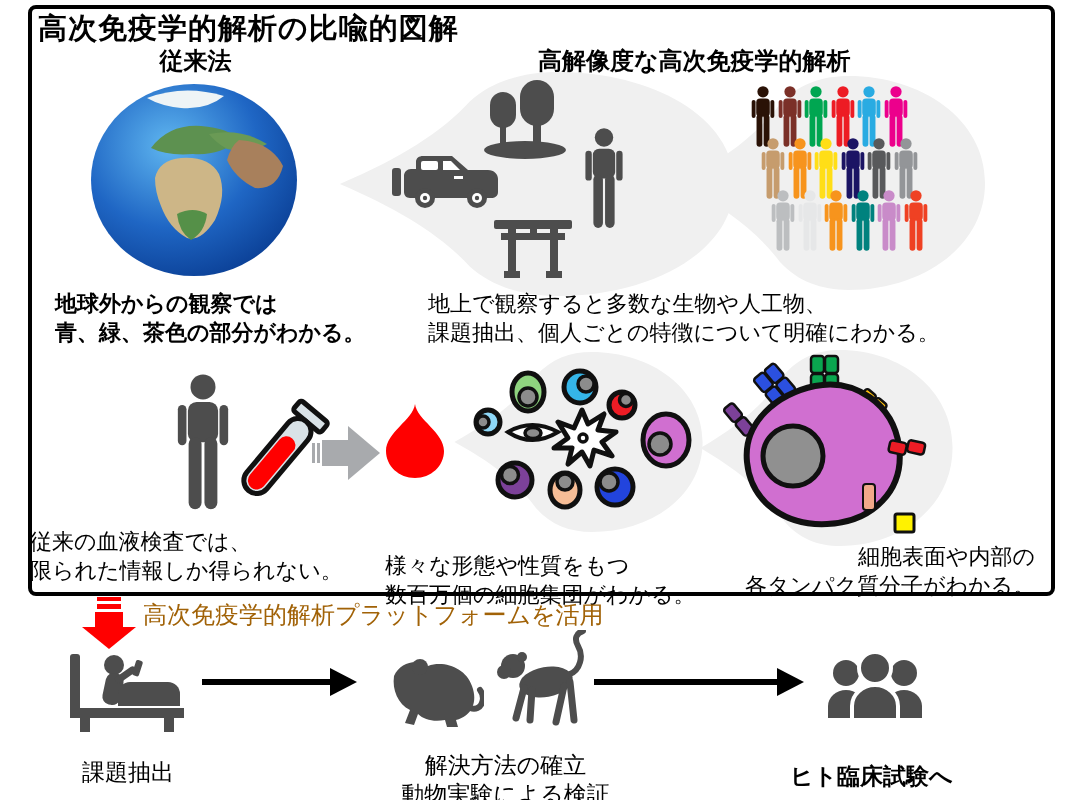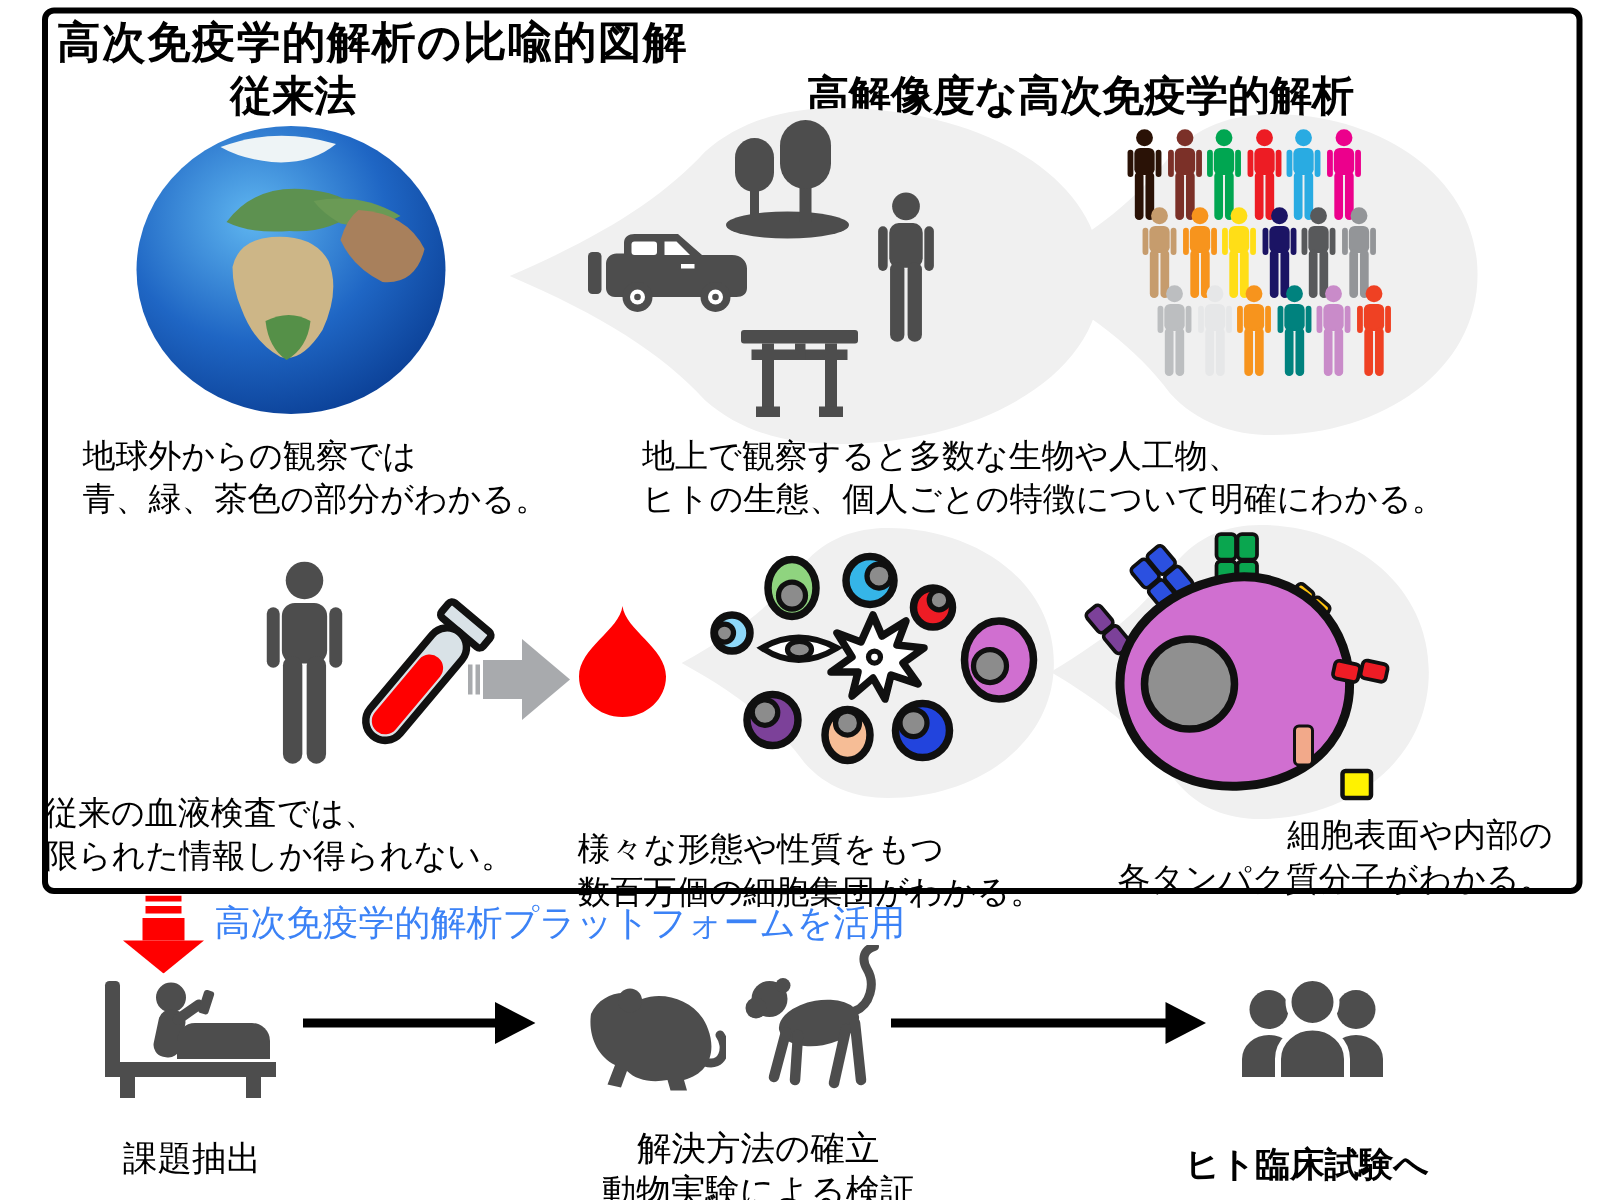--- a/index.html
+++ b/index.html
@@ -1,25 +1,25 @@
 <!DOCTYPE html>
 <html><head>
 <meta charset="utf-8">
 <style>
   html,body{margin:0;padding:0;background:#fff;}
   body{width:1081px;height:800px;position:relative;overflow:hidden;
        font-family:"Liberation Sans","DejaVu Sans",sans-serif;color:#000;}
   .abs{position:absolute;}
   #panel{left:28px;top:5px;width:1019px;height:583px;border:4px solid #000;border-radius:8px;background:#fff;}
   .title{left:38px;top:9px;font-size:29px;font-weight:600;letter-spacing:1px;}
-  .colhead{font-size:28px;font-weight:700;}
+  .colhead{font-size:24px;font-weight:700;}
   #head-conventional{left:88px;top:45px;width:215px;text-align:center;}
   #head-advanced{left:512px;top:45px;margin-left:26px;}
   .caption{font-size:22px;font-weight:500;line-height:29px;white-space:pre-line;}
-  #cap-earth{left:55px;top:289px;}
+  #cap-earth{left:55px;top:289px;font-weight:bold;}
   #cap-ground{left:428px;top:289px;}
   #cap-blood{left:30px;top:527px;}
   #cap-cells{left:385px;top:551px;}
   #cap-proteins{left:745px;top:542px;text-align:right;}
   .leaf{fill:#f0f0f0;}
   #leaf-ground{left:336px;top:72px;width:402px;height:224px;}
   #leaf-crowd{left:676px;top:76px;width:312px;height:214px;}
   #leaf-cells{left:452px;top:352px;width:253px;height:180px;}
   #leaf-protein{left:698px;top:350px;width:257px;height:196px;}
   #earth{left:88px;top:82px;width:212px;height:196px;}
@@ -29,21 +29,21 @@
   #torii{left:494px;top:216px;width:78px;height:62px;}
   #crowd{left:748px;top:86px;width:210px;height:175px;}
   .crowd-person{position:absolute;width:30px;height:62px;}
   #patient-person{left:174px;top:374px;width:58px;height:138px;fill:#4d4d4d;}
   #tube{left:228px;top:396px;width:104px;height:114px;}
   #gray-arrow{left:312px;top:426px;width:68px;height:54px;}
   #drop{left:386px;top:404px;width:58px;height:74px;}
   #cells{left:470px;top:362px;width:225px;height:160px;}
   #bigcell{left:715px;top:352px;width:230px;height:188px;}
   #red-down-arrow{left:82px;top:597px;width:54px;height:52px;}
-  #platform-note{left:143px;top:599px;font-size:24px;font-weight:500;color:#3b82f6;}
+  #platform-note{left:143px;top:599px;font-size:24px;font-weight:500;color:#a16207;}
   #bed{left:68px;top:640px;width:126px;height:96px;}
   #mouse{left:384px;top:652px;width:100px;height:76px;}
   #monkey{left:486px;top:630px;width:110px;height:100px;}
   #group3{left:820px;top:648px;width:110px;height:72px;}
   .flow-arrow{fill:#000;}
   #arrow1{left:202px;top:668px;width:155px;height:28px;}
   #arrow2{left:594px;top:668px;width:210px;height:28px;}
   .steplabel{font-size:23px;font-weight:500;line-height:29px;white-space:pre-line;margin-top:17px;}
   #step1{left:82px;top:741px;}
   #step2{left:383px;top:734px;width:245px;text-align:center;}
@@ -188,21 +188,21 @@
       <use href="#person-shape"></use>
     </svg>
     <svg class="crowd-person" viewBox="0 0 40 96" style="left: 152.5px; top: 104px; fill: rgb(239, 65, 35);">
       <use href="#person-shape"></use>
     </svg>
   </div>
 
 <div class="abs caption" id="cap-earth">地球外からの観察では
 青、緑、茶色の部分がわかる。</div>
 <div class="abs caption" id="cap-ground">地上で観察すると多数な生物や人工物、
-ヒトの生態、個人ごとの特徴について明確にわかる。</div>
+課題抽出、個人ごとの特徴について明確にわかる。</div>
 
 <svg class="abs" id="patient-person" viewBox="0 0 40 96">
     <use href="#person-shape"></use>
   </svg>
 <svg class="abs" id="tube" viewBox="0 0 104 114">
   <g transform="rotate(40 52 57)">
     <rect x="34" y="3" width="36" height="13" rx="3" fill="#d9e2e7" stroke="#111" stroke-width="5"></rect>
     <rect x="39" y="16" width="26" height="90" rx="13" fill="#d9e2e7" stroke="#111" stroke-width="5"></rect>
     <rect x="43" y="38" width="18" height="64" rx="9" fill="#ff0000"></rect>
   </g>

